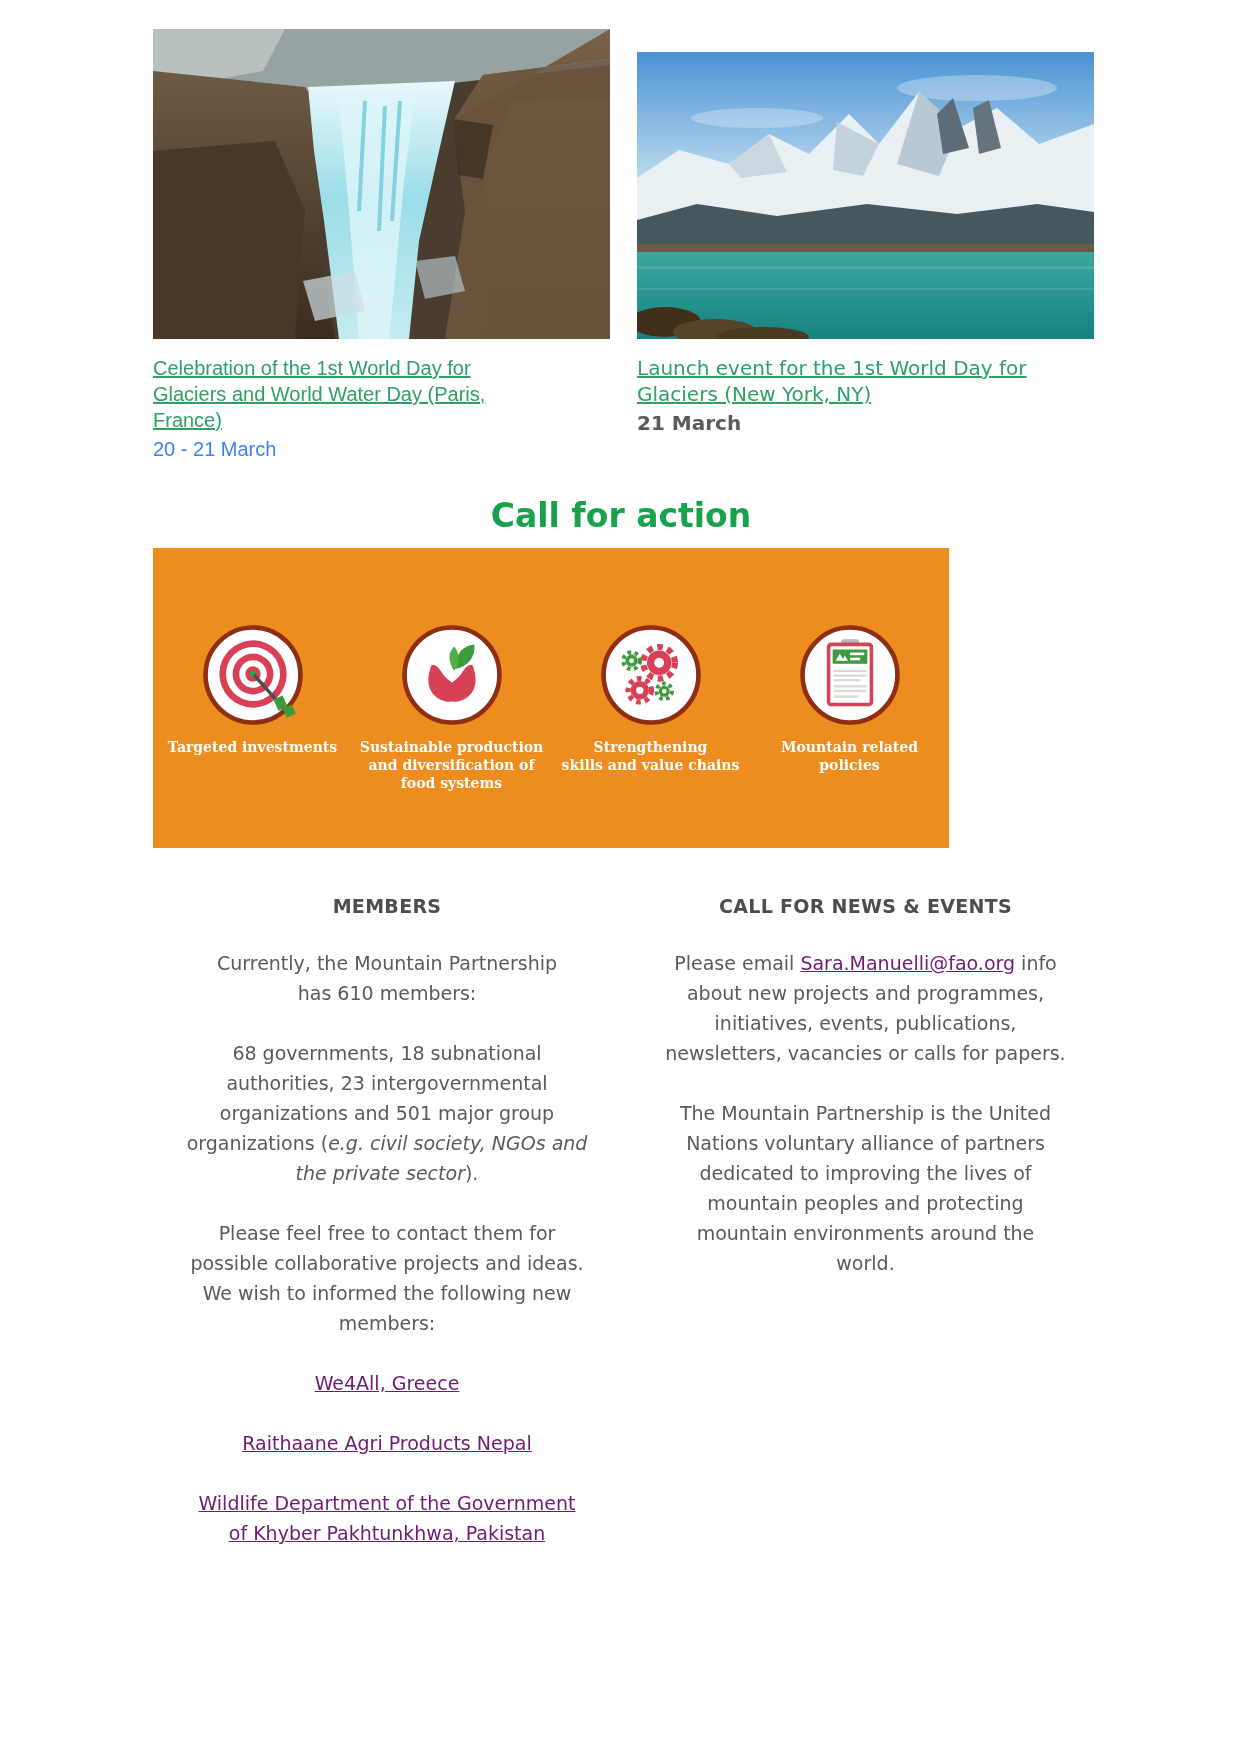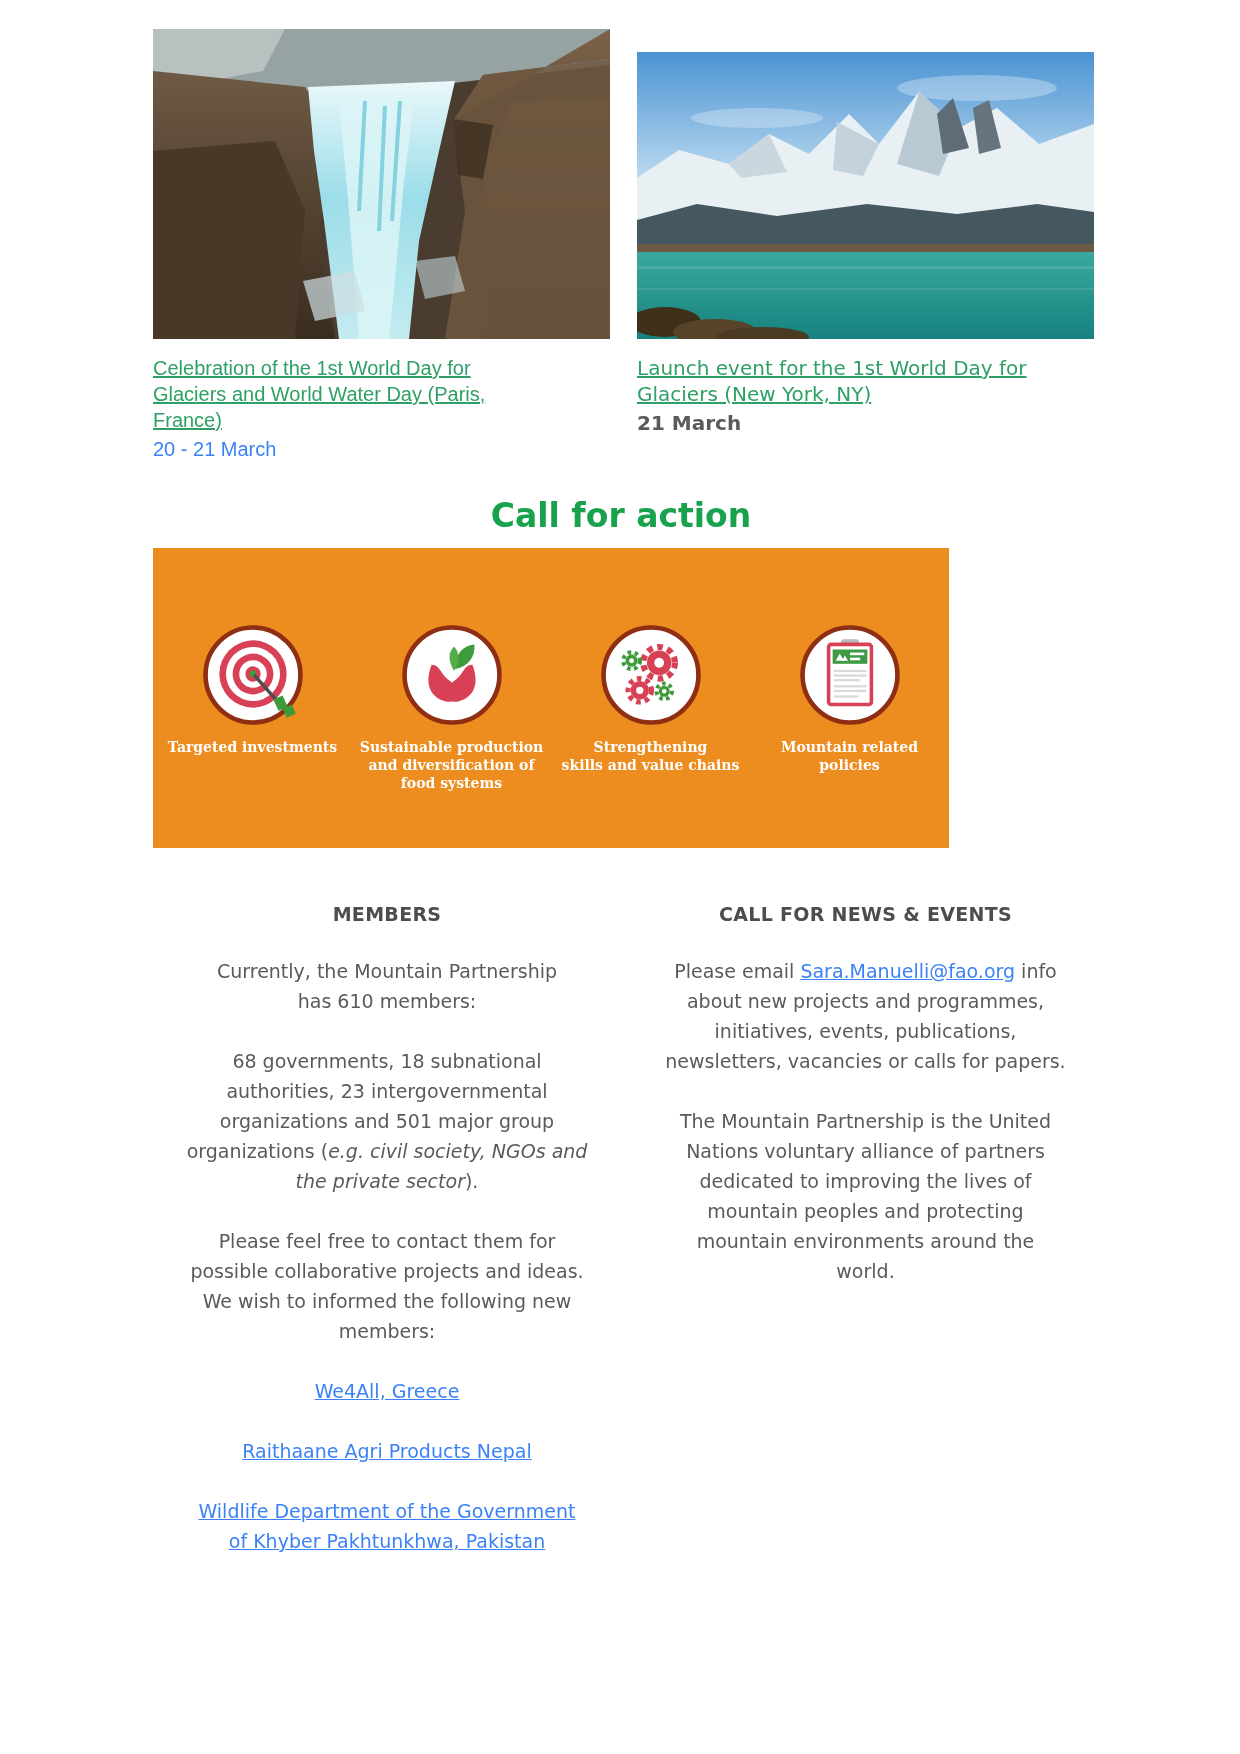--- a/index.html
+++ b/index.html
@@ -17,25 +17,25 @@
   .event-date{margin:3px 0 0;font-size:20px;line-height:26px;color:#3b82f6;}
   .cell-r .event-date{color:#5a5a5a;font-weight:bold;}
   .cfa-title{width:968px;margin:34px 0 0;font-size:33px;line-height:40px;font-weight:bold;
              color:#18a24d;text-align:center;}
   .banner{width:796px;height:300px;margin:12px 0 0 16px;background:#ed8d1f;display:flex;}
   .banner-item{flex:1 1 0;display:flex;flex-direction:column;align-items:center;}
   .banner-icon{margin-top:76px;width:102px;height:102px;}
   .banner-label{margin-top:12px;font-family:"DejaVu Serif",serif;font-weight:bold;
                 font-size:14px;line-height:18px;color:#ffffff;text-align:center;white-space:pre-line;}
   .cols{margin-top:38px;}
-  .col-heading{margin:16px;font-size:19px;line-height:24px;font-weight:bold;color:#4d4d4d;
+  .col-heading{margin:8px;font-size:19px;line-height:24px;font-weight:bold;color:#4d4d4d;
                text-align:center;letter-spacing:.3px;}
   .para{margin:30px 0;font-size:19px;line-height:30px;color:#5a5a5a;text-align:center;
         white-space:pre-line;}
-  .para a{color:#3b82f6;text-decoration:underline;}
+  .para a{color:#701a75;text-decoration:underline;}
   .para em{font-style:italic;}
 </style>
 </head>
 <body>
 
 <div class="content">
 
   <div class="row">
     <div class="cell-l">
       <svg class="photo photo-left" viewBox="0 0 457 310" preserveAspectRatio="none">

